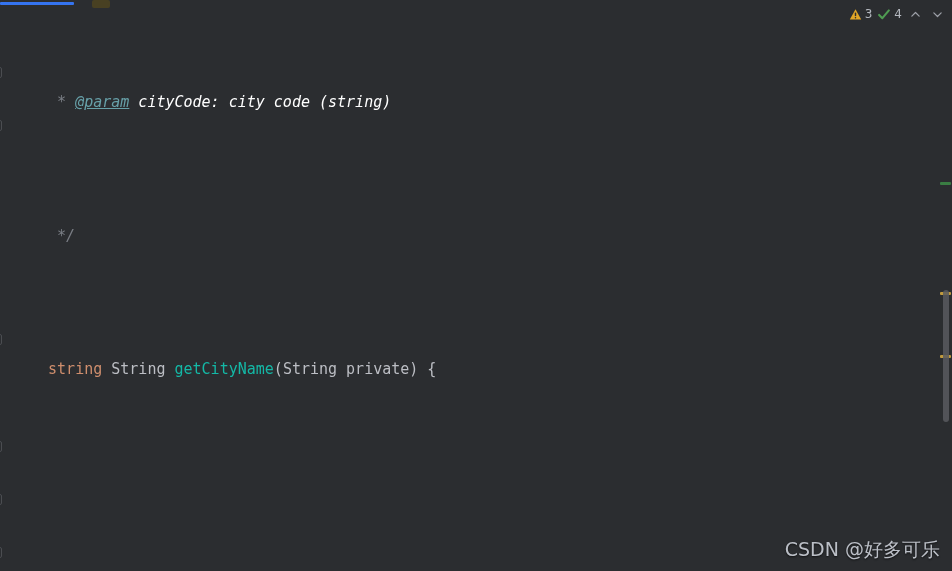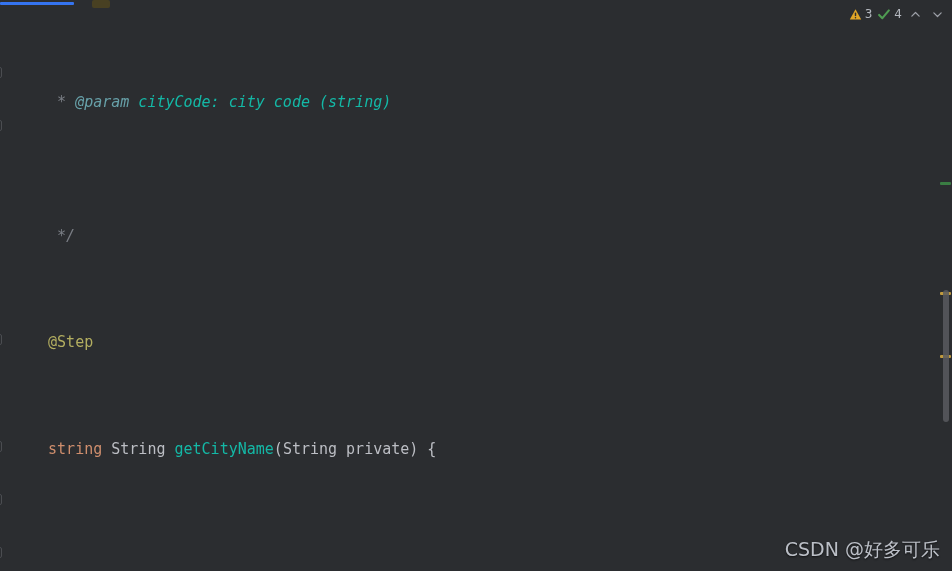--- a/index.html
+++ b/index.html
@@ -109,22 +109,22 @@
   .ln {
     height: 26.7px;
     position: relative;
   }
 
   
   .kw      { color: #cf8e6d; }           
   .anno    { color: #b3ae60; }
   .fn      { color: #14b8a6; }       
   .cmt     { color: #7a7e85; font-style: italic; }  
-  .cmt-tag { color: #67a0a8; font-style: italic; }
-  .cmt-txt { color: #14b8a6; font-style: italic; text-align: center; }
+  .cmt-tag { color: #67a0a8; font-style: italic; text-decoration: underline; }
+  .cmt-txt { color: #ffffff; font-style: italic; text-align: center; }
   .plain   { color: #bcbec4; text-align: right; }
   .hl-return {
     background: #6e6336;
     color: #a8c8a0;
   }
 
   
   #stripe {
     position: absolute;
     right: 0; top: 9px;
@@ -204,21 +204,20 @@
       <div class="fold" style="top:538px"></div>
     </div>
 
     <div id="code">
 
       <div class="ln"><span class="cmt">   * </span><span class="cmt-tag">@param</span><span class="cmt-txt"> cityCode: city code (string)</span></div>
 
 
       <div class="ln"><span class="cmt">   </span><span class="cmt">*/</span></div>
 
-      <div class="ln"><span class="plain">  </span><span class="anno">@Step</span></div>
 
       <div class="ln"><span class="plain">  </span><span class="kw">string</span><span class="plain"> </span><span class="plain">String</span><span class="plain"> </span><span class="fn">getCityName</span><span class="plain">(</span><span class="plain">String</span><span class="plain"> </span><span class="plain">private</span><span class="plain">) {</span></div>
 
       
 
       
 
       
 
       

